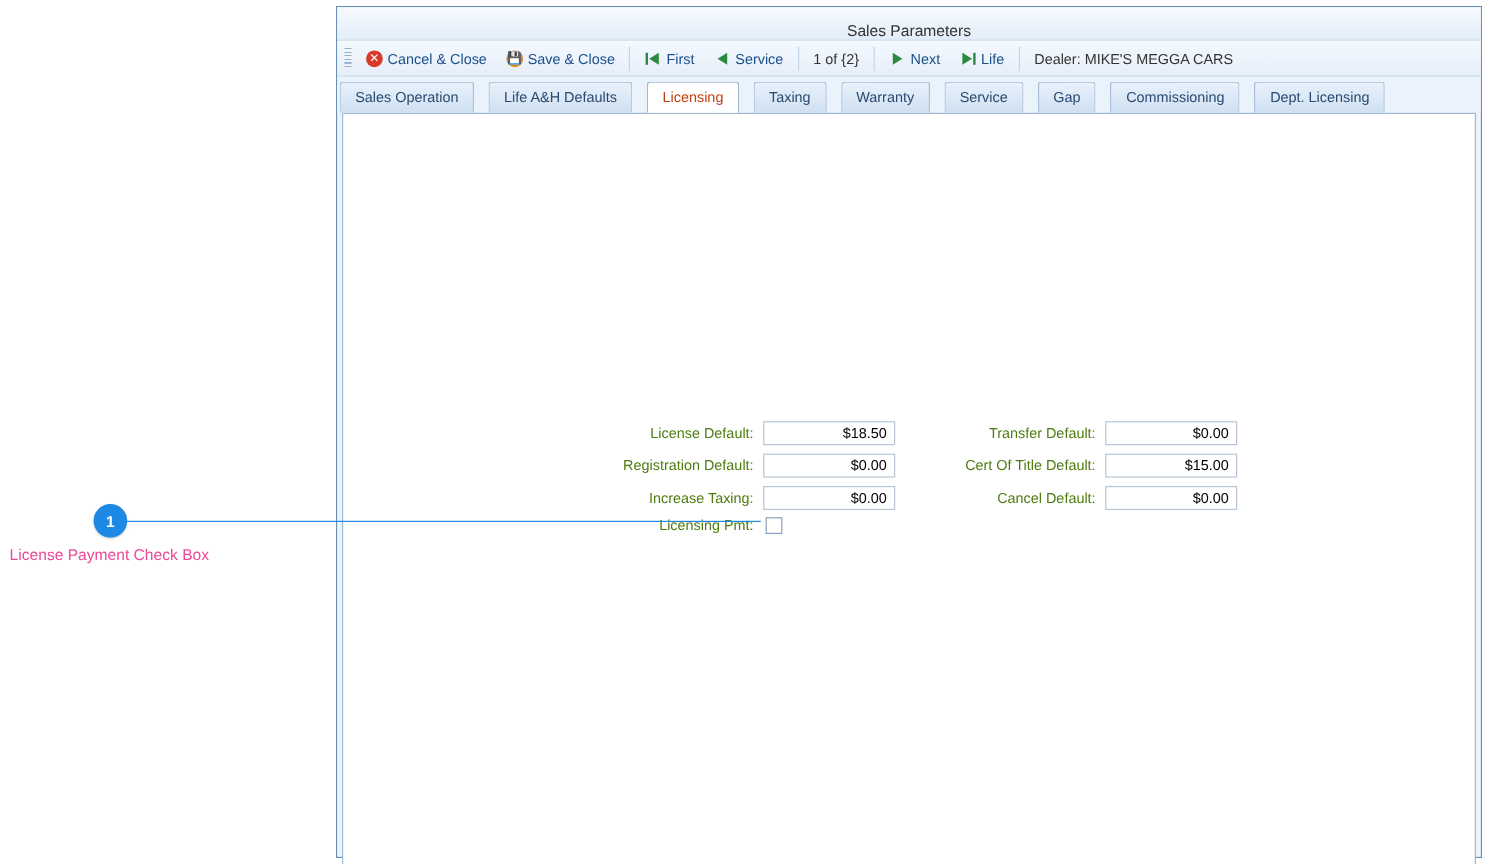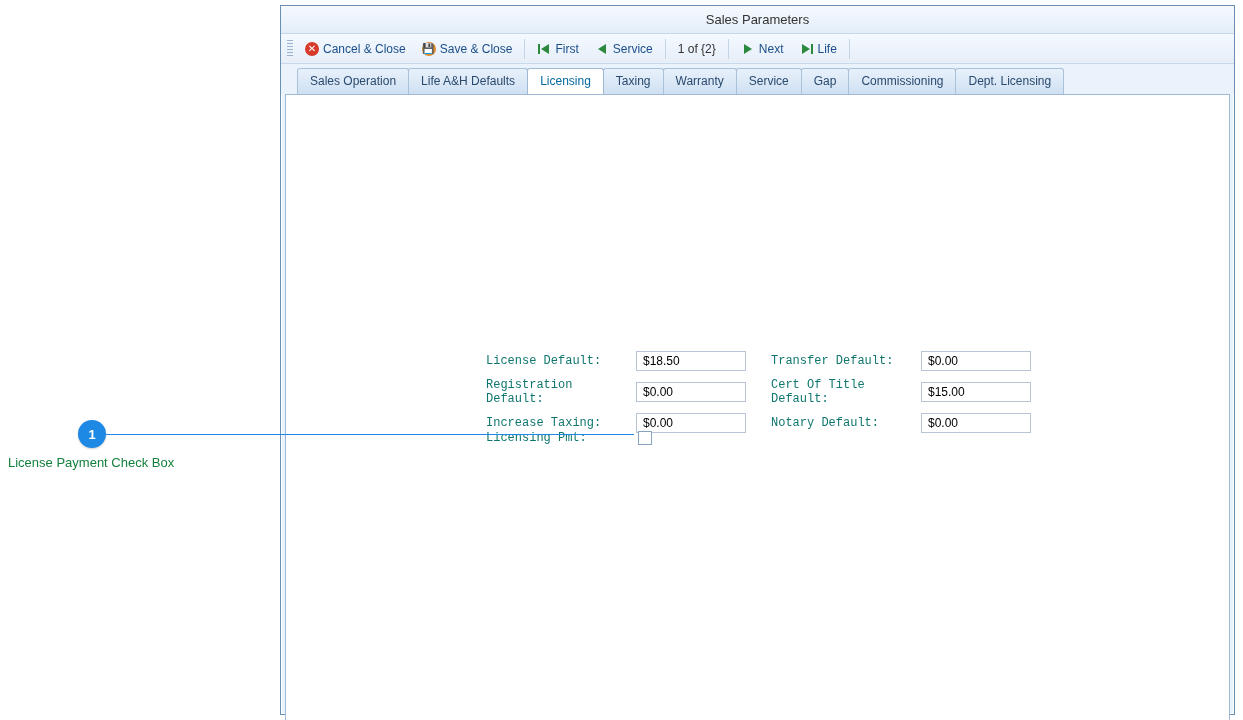--- a/index.html
+++ b/index.html
@@ -11,21 +11,21 @@
     color: #222;
     width: 1243px;
     height: 720px;
     position: relative;
   }
   .annotation {
     position: absolute;
     left: 8px;
     top: 455px;
     font-size: 13px;
-    color: #15803d;
+    color: #ec4899;
   }
   .callout-badge {
     position: absolute;
     left: 78px;
     top: 420px;
     width: 28px;
     height: 28px;
     border-radius: 50%;
     background: #1e88e5;
     color: #fff;
@@ -53,21 +53,21 @@
     top: 5px;
     width: 955px;
     height: 710px;
     border: 1px solid #6a8fb5;
     background: #eaf2fb;
     box-shadow: 0 0 0 1px #fff inset;
   }
   .titlebar {
     height: 28px;
     display: flex;
-    align-items: center;
+    align-items: flex-end;
     justify-content: center;
     background: linear-gradient(#f6faff, #e3edf8);
     border-bottom: 1px solid #c8d8ea;
     font-size: 13px;
     color: #333;
   }
   .toolbar {
     height: 30px;
     display: flex;
     align-items: center;
@@ -113,39 +113,39 @@
   .icon-red { background: #d73a2a; }
   .icon-orange { background: #e08b2c; }
   .nav-icon {
     width: 14px; height: 12px; display:inline-block;
   }
   .nav-icon svg { display:block; }
 
   .tabstrip {
     display: flex;
     align-items: flex-start;
-    gap: 0;
-    padding: 4px 4px 0 16px;
+    gap: 13px;
+    padding: 4px 4px 0 2px;
     background: #eaf2fb;
   }
   .tab {
     padding: 5px 12px 6px 12px;
     border: 1px solid #aac1da;
     border-bottom: none;
     background: linear-gradient(#e8f1fb, #cfe0f2);
     color: #2a4a6e;
     font-size: 12px;
     border-radius: 3px 3px 0 0;
     margin-right: -1px;
     position: relative;
     cursor: default;
   }
   .tab.active {
     background: #ffffff;
-    color: #0369a1;
+    color: #c2410c;
     z-index: 2;
     border-color: #9fb8d3;
   }
   .tabcontent {
     margin: 0 4px 4px 4px;
     background: #fff;
     border: 1px solid #9fb8d3;
     height: 636px;
     position: relative;
   }
@@ -160,31 +160,30 @@
     position: absolute;
     top: 0;
     display: grid;
     grid-template-columns: 150px 110px;
     row-gap: 7px;
     align-items: center;
   }
   .col-left { left: 0; }
   .col-right { left: 285px; grid-template-columns: 150px 110px;}
   .flabel {
-    text-align: left;
+    text-align: right;
     padding-right: 8px;
-    color: #0f766e;
+    color: #4d7c0f;
     font-size: 12px;
-    font-family: Liberation Mono, monospace;
   }
   .finput {
     height: 20px;
     border: 1px solid #b7c5d6;
     background: #fff;
-    text-align: left;
+    text-align: right;
     padding: 2px 6px;
     font-size: 12px;
     font-family: inherit;
   }
   .check-row {
     position: absolute;
     top: 80px;
     left: 0;
     display: grid;
     grid-template-columns: 150px 20px;
@@ -267,20 +266,21 @@
         <svg width="14" height="12" viewBox="0 0 14 12">
             <polygon points="2,1 10,6 2,11" fill="#2b8a3e"></polygon>
             <rect x="11" y="1" width="2" height="10" fill="#2b8a3e"></rect>
           </svg>
       </span>
       <span>Life</span>
     </div>
 
     <div class="tsep"></div>
 
+    <div class="tlabel">Dealer: MIKE'S MEGGA CARS</div>
   </div>
 
   <div class="tabstrip">
     <div class="tab">Sales Operation</div>
     <div class="tab">Life A&amp;H Defaults</div>
     <div class="tab active">Licensing</div>
     <div class="tab">Taxing</div>
     <div class="tab">Warranty</div>
     <div class="tab">Service</div>
     <div class="tab">Gap</div>
@@ -298,21 +298,21 @@
         <input class="finput" value="$0.00" style="">
         <div class="flabel">Increase Taxing:</div>
         <input class="finput" value="$0.00" style="">
       </div>
 
       <div class="col col-right">
         <div class="flabel">Transfer Default:</div>
         <input class="finput" value="$0.00" style="">
         <div class="flabel">Cert Of Title Default:</div>
         <input class="finput" value="$15.00" style="">
-        <div class="flabel">Notary Default:</div>
+        <div class="flabel">Cancel Default:</div>
         <input class="finput" value="$0.00" style="">
       </div>
 
       <div class="check-row">
         <div class="flabel">Licensing Pmt:</div>
         <div class="fcheck"></div>
       </div>
 
     </div>
   </div>

